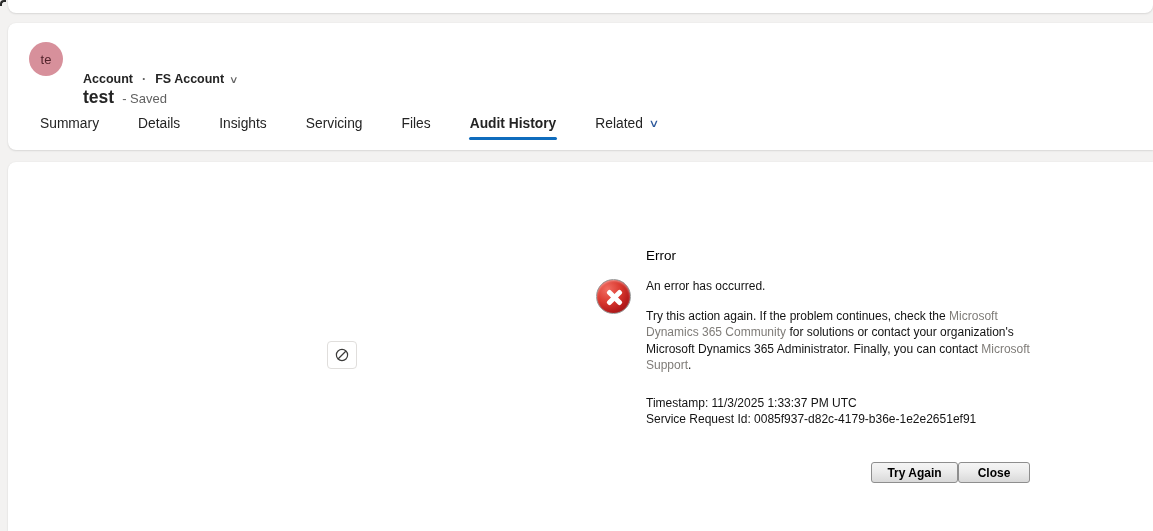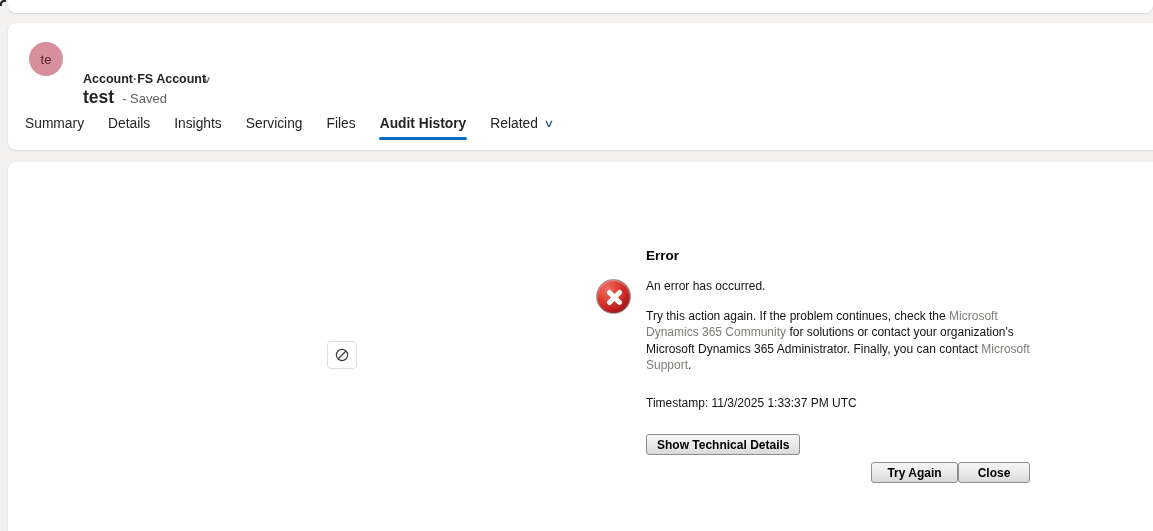--- a/index.html
+++ b/index.html
@@ -31,50 +31,50 @@
   
   .avatar{
     position:absolute; left:21px; top:19px; width:34px; height:34px;
     border-radius:50%; background:#d7909b; color:#53242c;
     display:flex; align-items:center; justify-content:center;
     font-size:13px; font-weight:400;
   }
   .title-row{ position:absolute; left:75px; top:20px; display:flex; align-items:baseline; gap:8px;justify-content:center; }
   .record-title{ font-size:17.5px; font-weight:700; color:#242424; }
   .save-status{ font-size:13px; color:#616161;margin-top:48px; }
-  .subtitle-row{ position:absolute; left:75px; top:49px; display:flex; align-items:center; }
+  .subtitle-row{ position:absolute; left:75px; top:49px; display:flex; align-items:center; gap:9px; }
   .subtitle-item{ font-size:12.5px; font-weight:700; color:#242424; }
   .subtitle-dot{ font-size:12.5px; color:#616161; font-weight:700; }
   .small-chevron{ font-size:10px; color:#616161; margin-left:-3px; transform:scaleX(1.3); display:inline-block; }
 
   
   .tab-row{
     position:absolute; left:16px; top:83px; height:34px;
     display:flex; align-items:center; gap:22px;
   }
   .tab{
     position:relative; height:34px; display:flex; align-items:center;
-    font-size:13.8px; color:#242424; cursor:pointer; white-space:nowrap; padding:0 1px;
+    font-size:13.8px; color:#242424; cursor:pointer; white-space:nowrap; padding:0 1px;margin-left:15px;
   }
   .tab.active{ font-weight:700; }
   .tab.active::after{
     content:""; position:absolute; left:0; right:0; bottom:0;
     height:3px; background:#0f6cbd; border-radius:2px;
   }
   .tab .rel-chevron{ font-size:11px; color:#2b579a; margin-left:7px; transform:scaleX(1.35); display:inline-block; font-weight:400; }
 
   
   .blocked-btn{
     position:absolute; left:319px; top:179px; width:30px; height:28px;
     background:#fff; border:1px solid #e0dedc; border-radius:4px;
     display:flex; align-items:center; justify-content:center; cursor:pointer;
   }
 
   
-  .err-title{ position:absolute; left:638px; top:86px; font-size:13.5px; font-weight:700; color:#000; }
+  .err-title{ position:absolute; left:638px; top:86px; font-size:13.5px; font-weight:400; color:#000; }
   .err-icon{
     position:absolute; left:588px; top:117px; width:35px; height:35px; border-radius:50%;
     background:radial-gradient(circle at 32% 28%, #f26e63 0%, #da3a30 40%, #b71c1c 68%, #7e0f0f 100%);
     border:1px solid #9b9b9b;
     box-shadow:inset 0 1px 2px rgba(255,255,255,.45);
   }
   .err-icon .xbar{ position:absolute; left:8px; top:15px; width:19px; height:5px; background:#fff; border-radius:2px; }
   .err-icon .xbar.a{ transform:rotate(45deg); }
   .err-icon .xbar.b{ transform:rotate(-45deg); }
 
@@ -152,20 +152,20 @@
     </div>
 
     <div class="err-summary">An error has occurred.</div>
 
     <div class="err-body">
       <span>Try this action again. If the problem continues, check the </span><a class="err-link">Microsoft Dynamics 365 Community</a><span> for solutions or contact your organization's Microsoft Dynamics 365 Administrator. Finally, you can contact </span><a class="err-link">Microsoft Support</a><span>.</span>
     </div>
 
     <div class="err-meta">
       <div>Timestamp: 11/3/2025 1:33:37 PM UTC</div>
+      <div>Service Request Id: 0085f937-d82c-4179-b36e-1e2e2651ef91</div>
     </div>
 
-    <button class="win-btn details-btn">Show Technical Details</button>
     <button class="win-btn try-btn">Try Again</button>
     <button class="win-btn close-btn">Close</button>
 
   </div>
 </div>
 
 </body></html>

